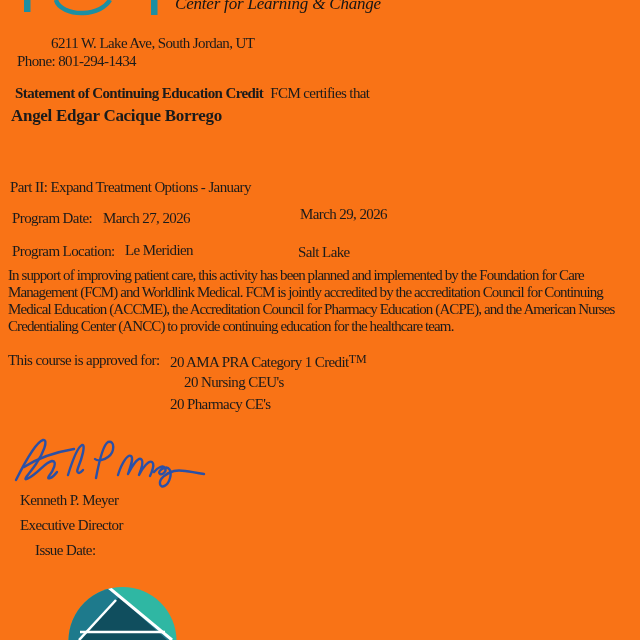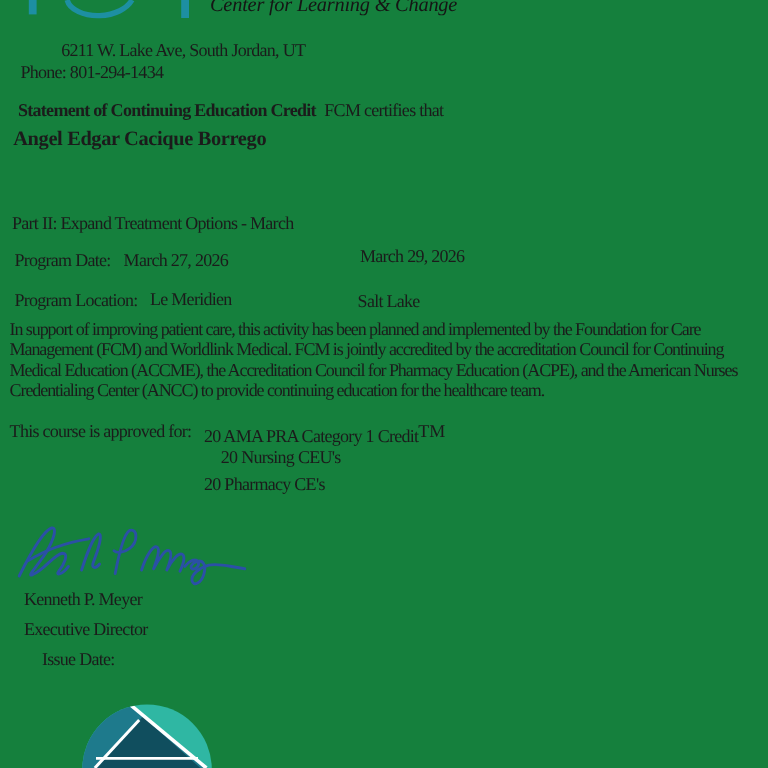--- a/index.html
+++ b/index.html
@@ -6,37 +6,37 @@
     --logo_teal:#1D8FA2;
     --signature_blue:#2B50A6;
     --seal_left:#1E7A8C;
     --seal_right:#2FB7A3;
     --seal_triangle:#104E5E;
     --ink:#1b1b1b;
   }
   html,body{margin:0;padding:0;}
   body{background:#fff;}
   #page{
-    position:relative;width:640px;height:640px;background:#15803d;
+    position:relative;width:640px;height:640px;background:#f97316;
     overflow:hidden;font-family:"Liberation Serif",serif;color:var(--ink);
   }
   .t{position:absolute;white-space:nowrap;font-size:15px;letter-spacing:-0.6px;color:var(--ink);}
   .bold{font-weight:bold;}
   #tagline{left:175px;top:-6px;font-size:17px;font-style:italic;letter-spacing:-0.2px;color:#151515;}
   #recipient{left:11px;top:106px;font-size:17px;font-weight:bold;letter-spacing:-0.3px;}
   #statement-line{left:15px;top:85px;}
   #statement-line .gap{display:inline-block;width:7px;}
   #accreditation{
     position:absolute;left:8px;top:267px;width:634px;
     font-size:15px;line-height:17px;letter-spacing:-0.9px;white-space:normal;
   }
   .sig-svg{position:absolute;left:12px;top:430px;}
   .hdr-logo-svg{position:absolute;left:20px;top:0;}
   .seal-svg{position:absolute;left:66px;top:586px;}
-  .tm{font-size:15px;vertical-align:4px;letter-spacing:0;}
+  .tm{font-size:12px;vertical-align:4px;letter-spacing:0;}
 </style>
 </head>
 <body>
 
 <div id="page">
 
   <svg class="hdr-logo-svg" width="145" height="16" viewBox="0 0 145 16">
     <rect x="4" y="0" width="6.5" height="12" fill="var(--logo_teal)"></rect>
     <path d="M36 0 C 38 8, 50 13.5, 63 13 C 76 12.5, 86 7, 90 0" fill="none" stroke="var(--logo_teal)" stroke-width="4.5"></path>
     <rect x="131" y="0" width="6.5" height="15" fill="var(--logo_teal)"></rect>
@@ -46,21 +46,21 @@
 
   <div class="t" style="left:19px;top:35px;margin-left:32px;">6211 W. Lake Ave, South Jordan, UT</div>
   <div class="t" style="left:17px;top:53px;">Phone: 801-294-1434</div>
 
   <div class="t" id="statement-line">
     <span class="bold">Statement of Continuing Education Credit</span><span class="gap"></span><span>FCM certifies that</span>
   </div>
 
   <div class="t" id="recipient">Angel Edgar Cacique Borrego</div>
 
-  <div class="t" style="left:10px;top:179px;">Part II: Expand Treatment Options - March</div>
+  <div class="t" style="left:10px;top:179px;">Part II: Expand Treatment Options - January</div>
 
   <div class="t" style="left:12px;top:210px;">Program Date:</div>
   <div class="t" style="left:103px;top:210px;">March 27, 2026</div>
   <div class="t" style="left:300px;top:206px;text-align:center;">March 29, 2026</div>
 
   <div class="t" style="left:12px;top:243px;">Program Location:</div>
   <div class="t" style="left:125px;top:242px;">Le Meridien</div>
   <div class="t" style="left:298px;top:244px;">Salt Lake</div>
 
   <div id="accreditation">In support of improving patient care, this activity has been planned and implemented by the Foundation for Care Management (FCM) and Worldlink Medical. FCM is jointly accredited by the accreditation Council for Continuing Medical Education (ACCME), the Accreditation Council for Pharmacy Education (ACPE), and the American Nurses Credentialing Center (ANCC) to provide continuing education for the healthcare team.</div>

